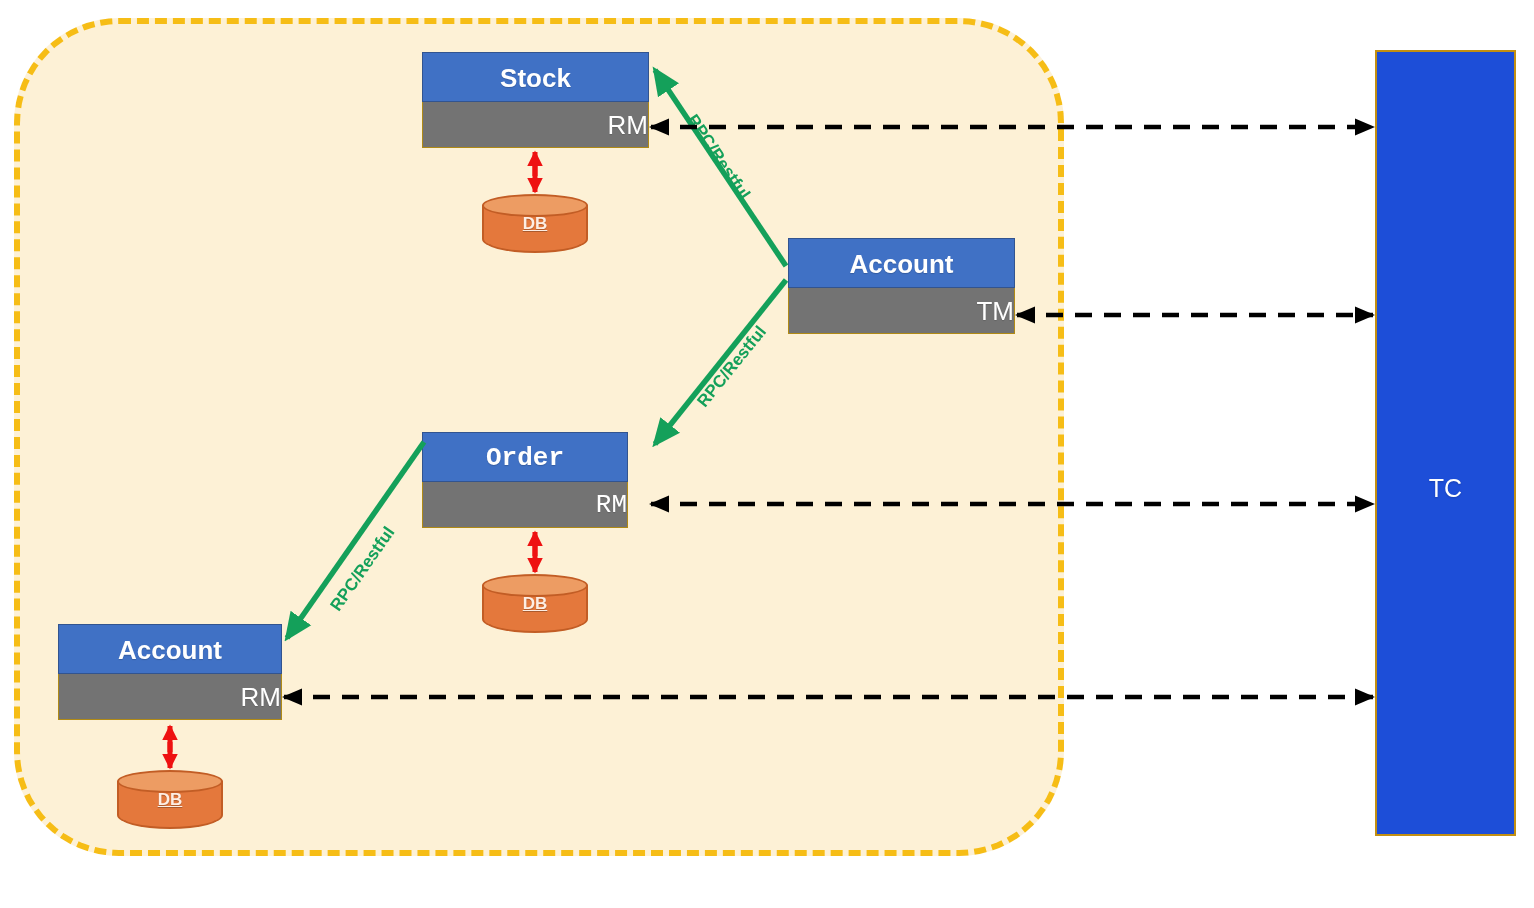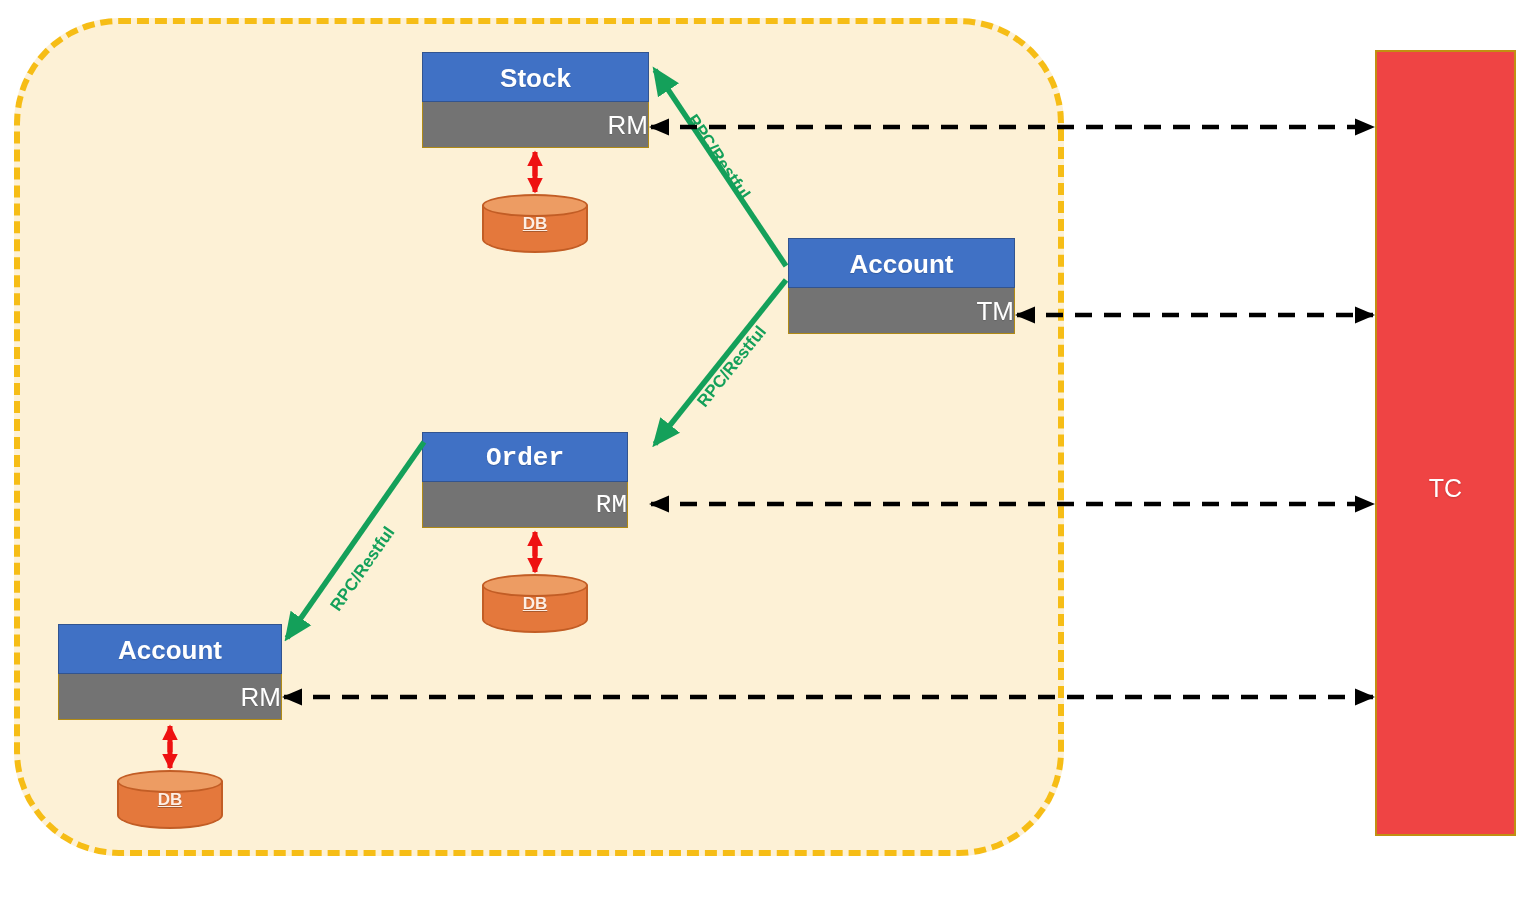--- a/index.html
+++ b/index.html
@@ -114,21 +114,21 @@
   }
 
   
   .tc-col {
     position: absolute;
     left: 1375px;
     top: 50px;
     width: 141px;
     height: 786px;
     box-sizing: border-box;
-    background: #ef4444;
+    background: #1d4ed8;
     border: 2px solid #c28f12;
   }
   .tc-col .tc-label {
     position: absolute;
     left: 0;
     top: 422px;
     width: 137px;
     text-align: center;
     font-size: 25px;
     color: #ffffff;

